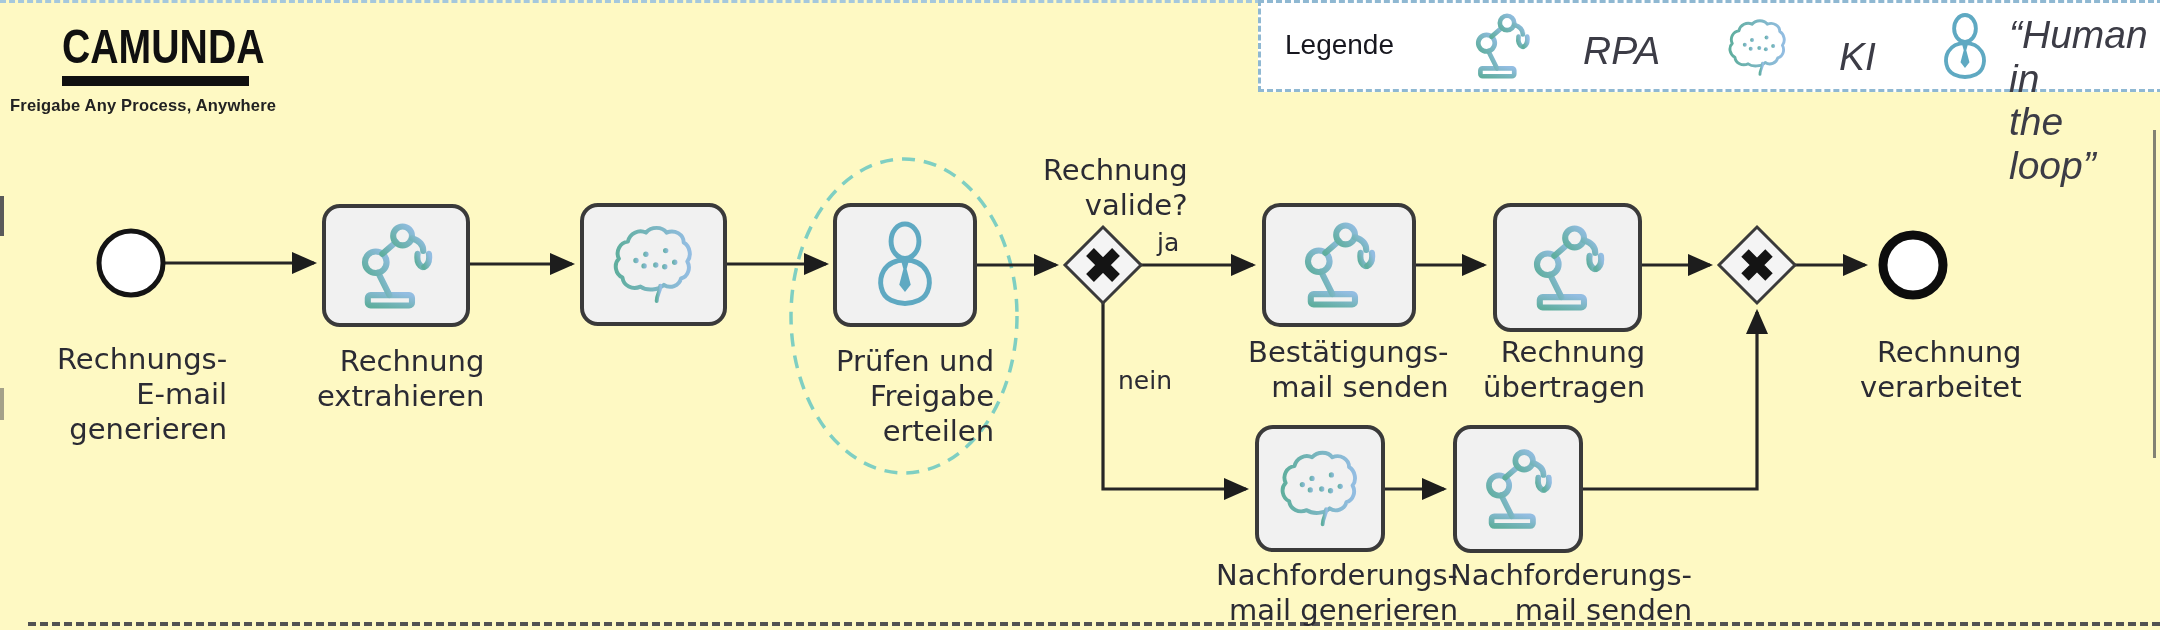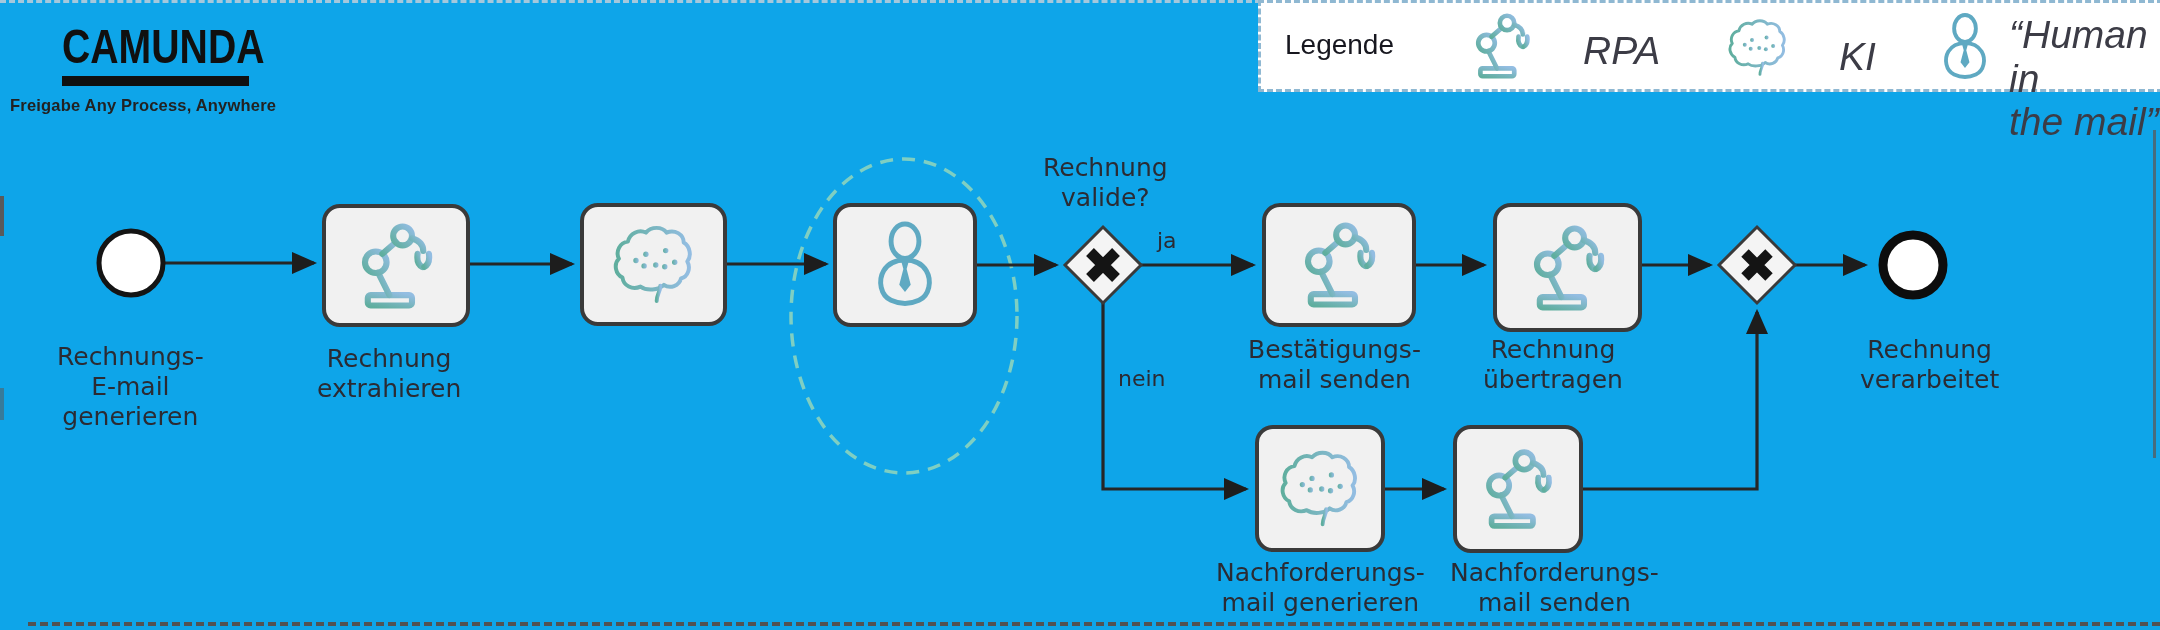--- a/index.html
+++ b/index.html
@@ -1,16 +1,16 @@
 <!DOCTYPE html>
 <html><head>
 <meta charset="utf-8">
 <style>
   html,body{margin:0;padding:0;background:#fff;}
-  .canvas{position:relative;width:2160px;height:630px;background:#0ea5e9;overflow:hidden;
+  .canvas{position:relative;width:2160px;height:630px;background:#fef9c3;overflow:hidden;
           font-family:"DejaVu Sans",sans-serif;}
   
   .top-dash{position:absolute;left:0;top:0;width:1261px;height:0;border-top:3px dashed #a5c8dc;}
   .bottom-dash{position:absolute;left:28px;top:622px;width:2132px;height:0;border-top:4px dashed #525252;}
   .edge-mark{position:absolute;background:#5a5a5a;}
   
   .logo-wrap{position:absolute;left:62px;top:22px;}
   .logo-text{font-family:"Liberation Sans",sans-serif;font-weight:800;font-size:49px;
              color:#101010;letter-spacing:0px;transform:scale(.80,1);transform-origin:left top;
              white-space:nowrap;line-height:1;}
@@ -21,23 +21,23 @@
   .legend{position:absolute;left:1258px;top:0;width:905px;height:92px;
           border:3px dashed #8fb8d2;box-sizing:border-box;background:#fff;}
   .legend .item{position:absolute;}
   .legend-title{font-family:"Liberation Sans",sans-serif;font-weight:400;font-size:28px;color:#17171f;white-space:nowrap;}
   .legend-term{font-family:"Liberation Sans",sans-serif;font-style:italic;font-size:39px;
                color:#3c3c46;white-space:pre-line;line-height:1.12;}
   
   .flowsvg{position:absolute;left:0;top:0;z-index:1;}
   .task{position:absolute;z-index:2;background:#f1f1f1;border:4px solid #3a3a3a;border-radius:18px;
         box-sizing:border-box;display:flex;align-items:center;justify-content:center;}
-  .lbl{position:absolute;z-index:3;font-size:25px;line-height:1.2;color:#2b2b33;
-       white-space:pre-line;text-align:center;}
-  .flow-lbl{position:absolute;z-index:3;font-size:22px;color:#2b2b33;white-space:nowrap;}
+  .lbl{position:absolute;z-index:3;font-size:29px;line-height:1.2;color:#2b2b33;
+       white-space:pre-line;text-align:right;}
+  .flow-lbl{position:absolute;z-index:3;font-size:25px;color:#2b2b33;white-space:nowrap;}
   .hidden-defs{position:absolute;width:0;height:0;overflow:hidden;}
 </style>
 </head>
 <body>
 
 <div class="canvas">
 
   <svg class="hidden-defs" aria-hidden="true">
     <defs>
       <linearGradient id="gradTB" x1="0" y1="1" x2="1" y2="0">
@@ -115,21 +115,21 @@
       </svg>
     <div class="item legend-term" style="left:322px;top:26px;">RPA</div>
     <svg class="item" style="left:460px;top:12px;" width="74" height="66">
         <use href="#sym-brain"></use>
       </svg>
     <div class="item legend-term" style="left:578px;top:26px;margin-top:6px;">KI</div>
     <svg class="item" style="left:672px;top:4px;" width="64" height="80">
         <use href="#sym-person"></use>
       </svg>
     <div class="item legend-term" style="left:748px;top:10px;">“Human in
-the mail”</div>
+the loop”</div>
   </div>
 
   <svg class="flowsvg" width="2160" height="630">
 
     <ellipse cx="904" cy="316" rx="113" ry="157" fill="none" stroke="#7fcfc2" stroke-width="3.5" stroke-dasharray="13 9"></ellipse>
 
     <g fill="none" stroke="#262626" stroke-width="3.2" marker-end="url(#arrow)">
       <path d="M164,263 H314"></path>
       <path d="M470,264 H572"></path>
       <path d="M727,264 H826"></path>
@@ -192,20 +192,23 @@
     <svg width="88" height="90">
         <use href="#sym-robot"></use>
       </svg>
   </div>
 
   <div class="lbl" style="left:57px;top:342px;">Rechnungs-
 E-mail
 generieren</div>
   <div class="lbl" style="left:317px;top:344px;">Rechnung
 extrahieren</div>
+  <div class="lbl" style="left:836px;top:344px;">Prüfen und
+Freigabe
+erteilen</div>
   <div class="lbl" style="left:1043px;top:153px;">Rechnung
 valide?</div>
   <div class="flow-lbl" style="left:1157px;top:228px;">ja</div>
   <div class="flow-lbl" style="left:1118px;top:366px;text-align:right;">nein</div>
   <div class="lbl" style="left:1248px;top:335px;">Bestätigungs-
 mail senden</div>
   <div class="lbl" style="left:1483px;top:335px;">Rechnung
 übertragen</div>
   <div class="lbl" style="left:1860px;top:335px;">Rechnung
 verarbeitet</div>

